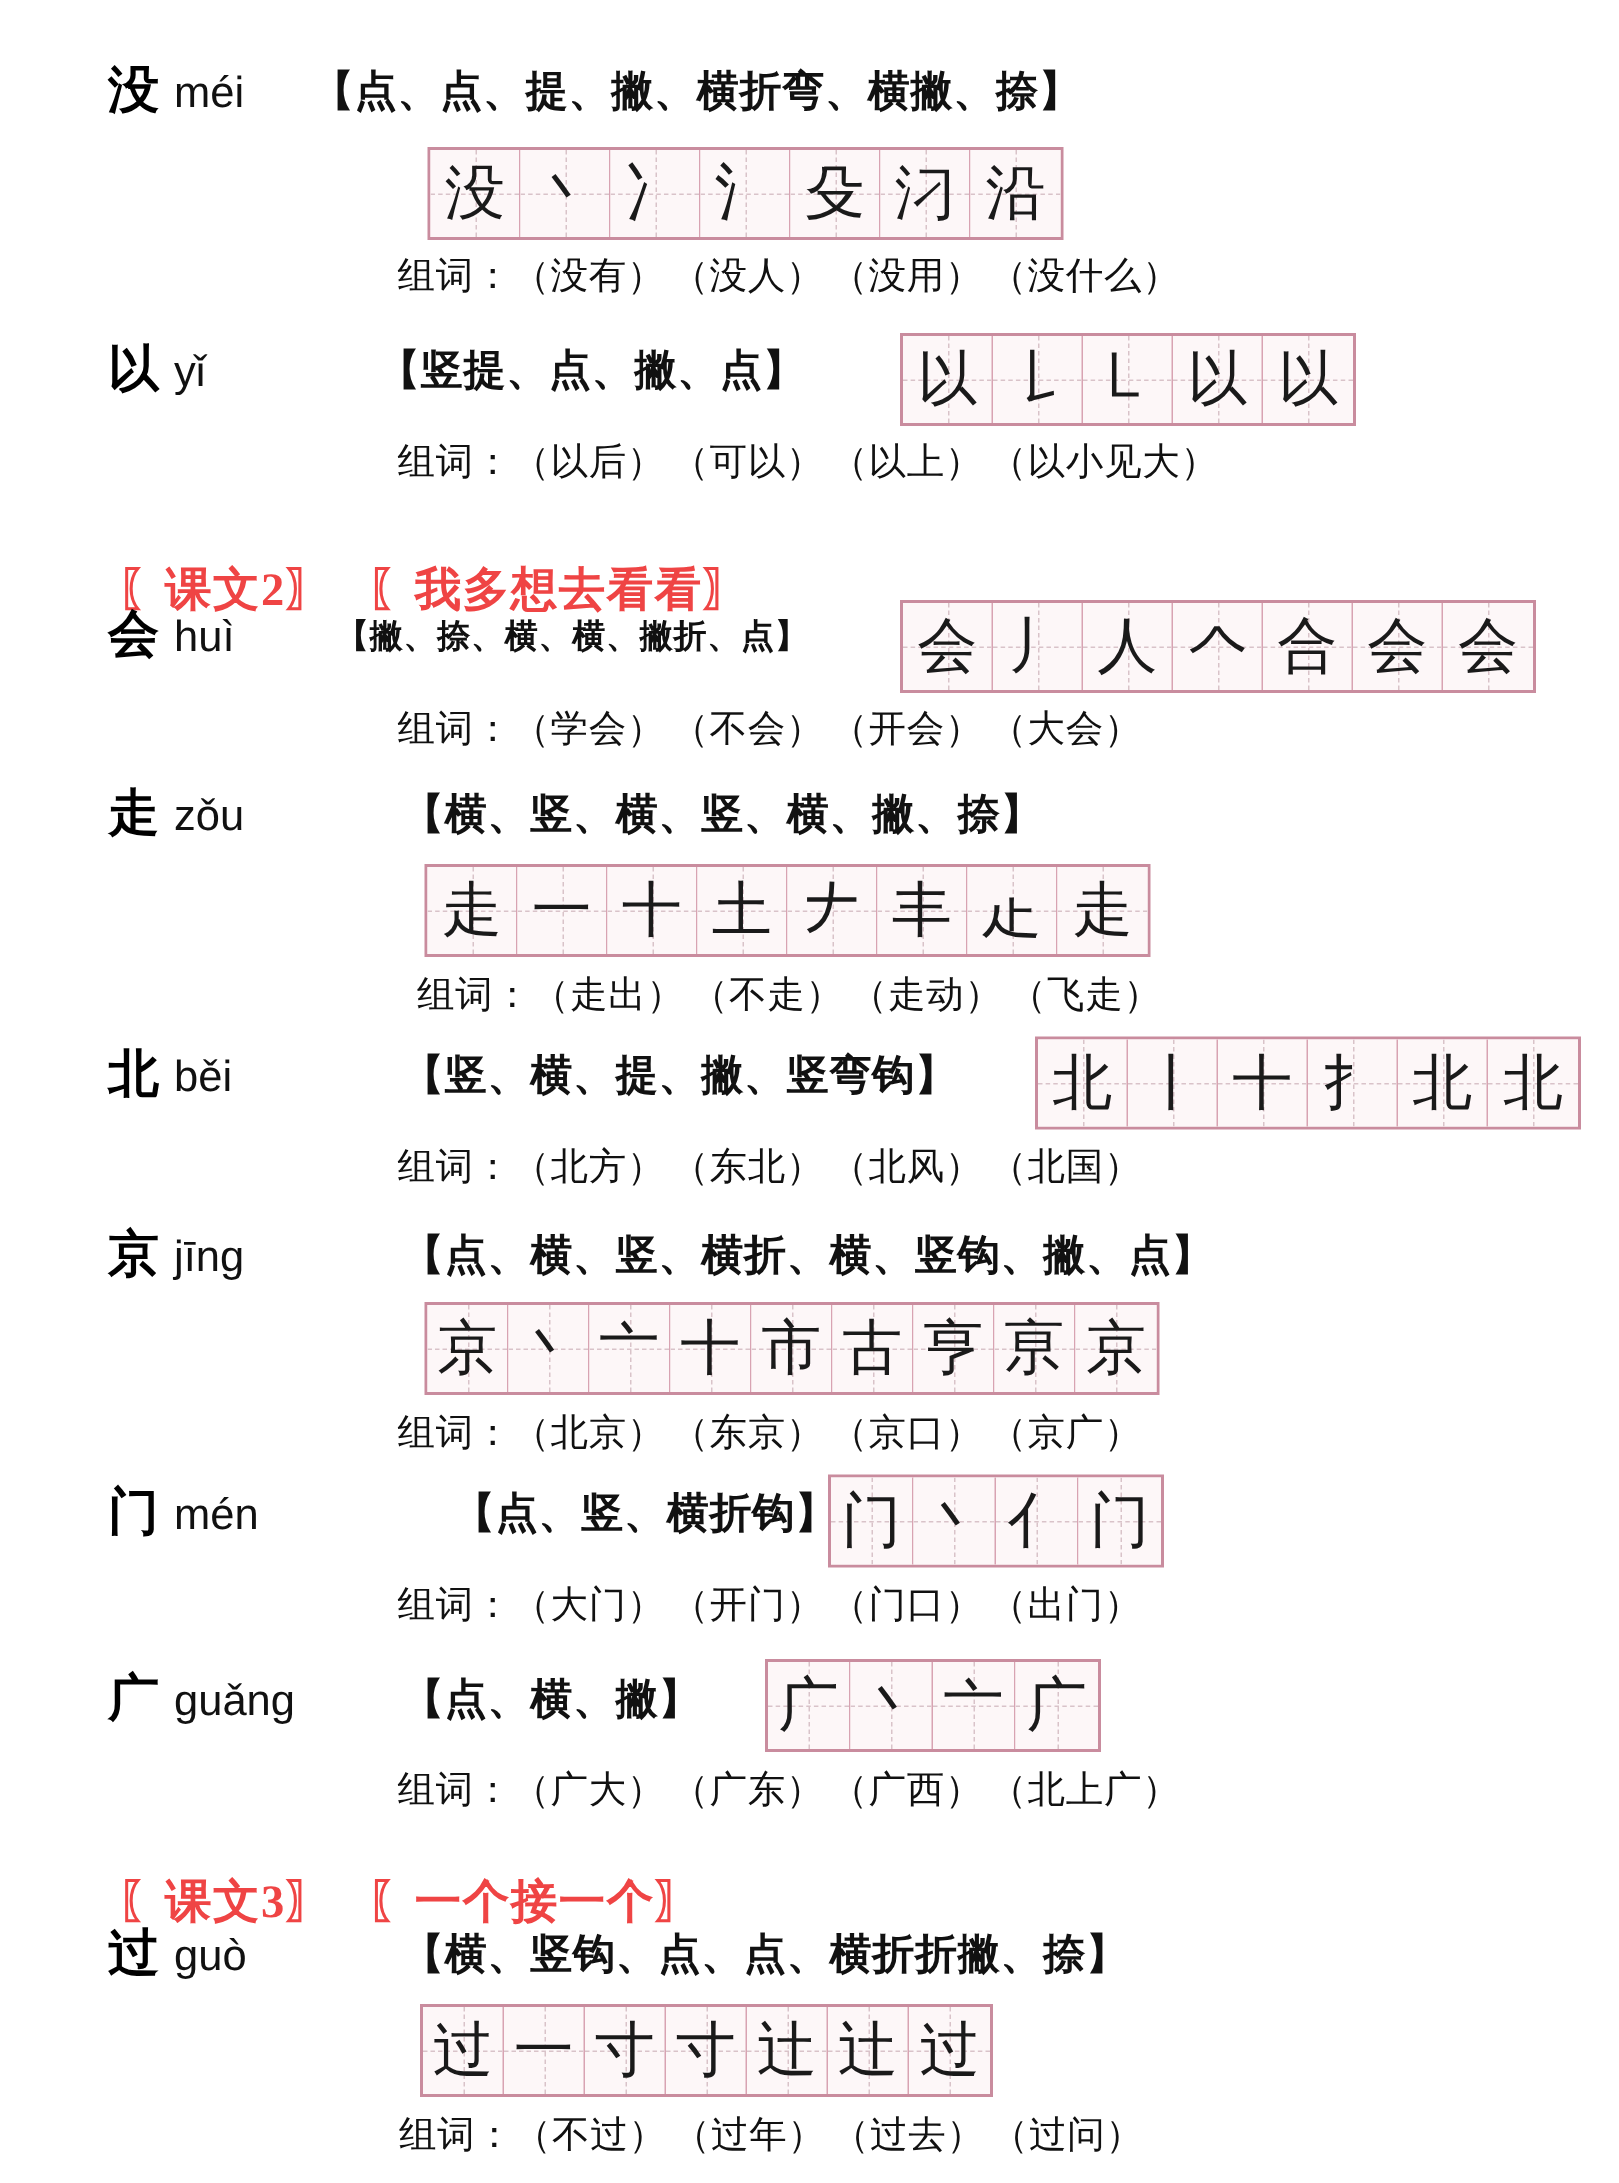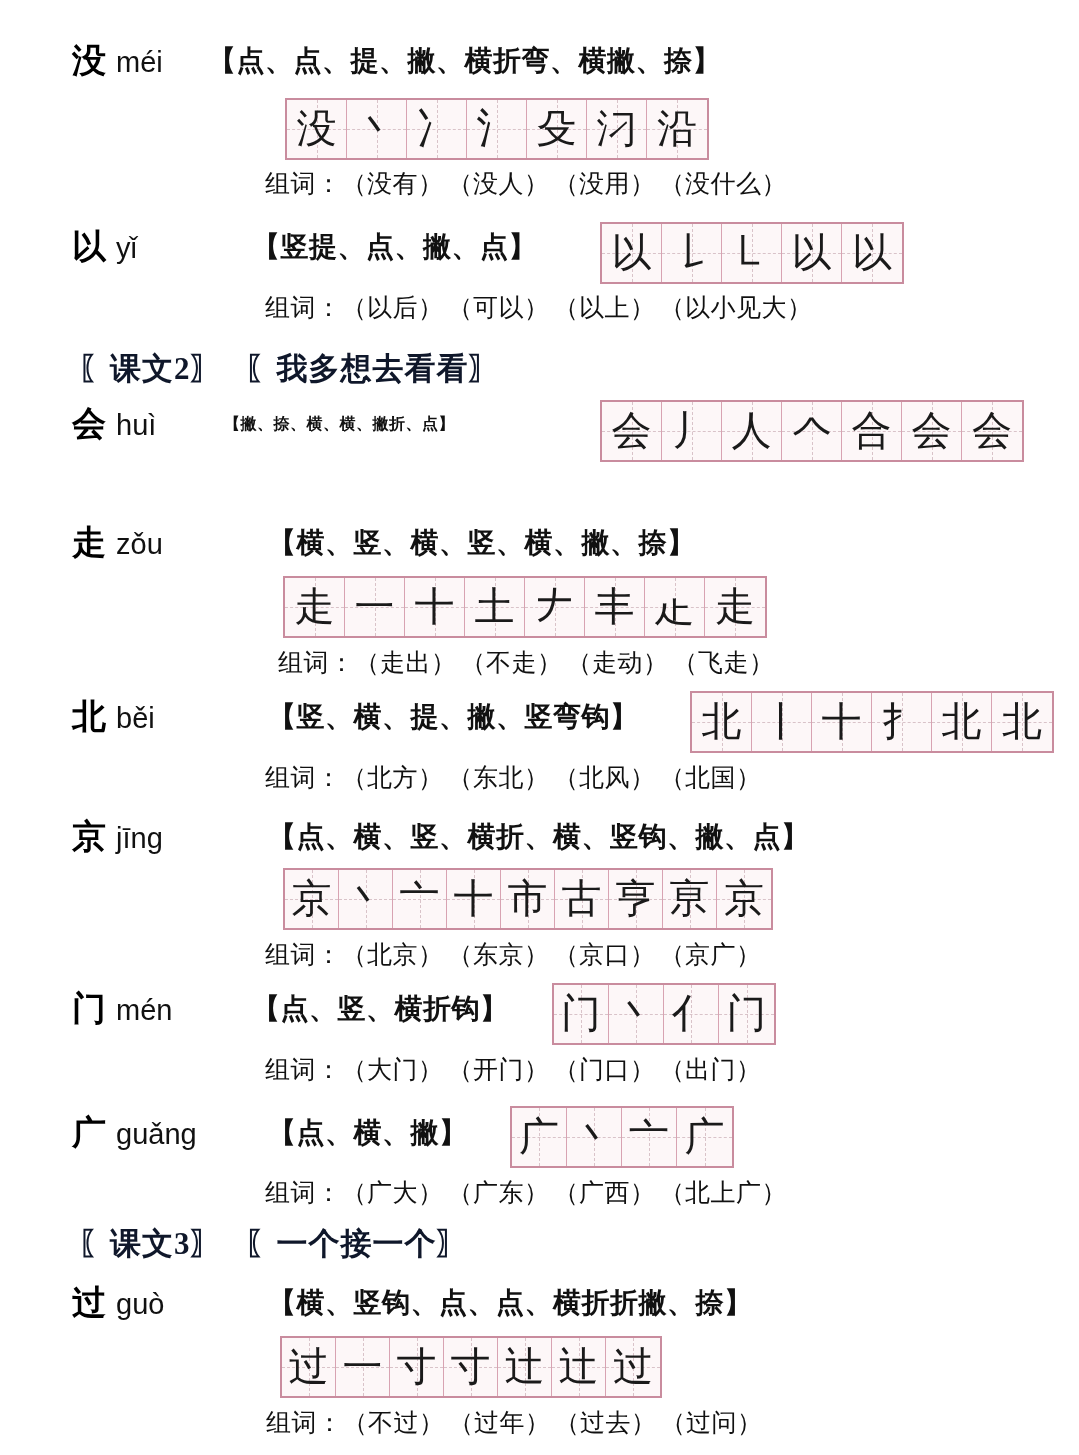--- a/index.html
+++ b/index.html
@@ -132,23 +132,24 @@
     white-space: nowrap;
     letter-spacing: 0.5px;
   }
   .words .word { margin-right: 4px; }
 
   
   .section-heading {
     font-family: "Liberation Serif", "DejaVu Serif", serif;
     font-weight: bold;
     font-size: 31px;
-    color: #0f172a;
+    color: #ef4444;
     white-space: nowrap;
     letter-spacing: 1px;
+    margin-top: 24px;
   }
   .section-heading .part2 { margin-left: 22px; }
 
   
   .abs { position: absolute; }
 </style>
 </head>
 <body>
 
 <div class="page">
@@ -226,21 +227,21 @@
   <div class="abs section-heading" style="left:78px; top:348px;">
     <span class="part1">〖课文2〗</span><span class="part2">〖我多想去看看〗</span>
   </div>
 
   <div class="entry abs" style="left:0; top:407px; width:1079px;">
     <div class="entry-main">
       <div class="char-label" style="width:150px; padding-left:72px; box-sizing:border-box;">
         <span class="hanzi">会</span>
         <span class="pinyin">huì</span>
       </div>
-      <div class="strokes" style="margin-left:74px; font-size:16px;">【撇、捺、横、横、撇折、点】</div>
+      <div class="strokes" style="margin-left:74px; font-size:22px;">【撇、捺、横、横、撇折、点】</div>
     </div>
     <div class="abs" style="left:600px; top:-7px;">
       <div class="grid">
         <div class="grid-cell">
             <span class="cell-glyph">会</span>
           </div>
         <div class="grid-cell">
             <span class="cell-glyph">丿</span>
           </div>
         <div class="grid-cell">
@@ -252,20 +253,23 @@
         <div class="grid-cell">
             <span class="cell-glyph">合</span>
           </div>
         <div class="grid-cell">
             <span class="cell-glyph">会</span>
           </div>
         <div class="grid-cell">
             <span class="cell-glyph">会</span>
           </div>
       </div>
+    </div>
+    <div class="abs words" style="left:265px; top:62px;">
+      <span>组词：</span><span class="word">（学会）</span><span class="word">（不会）</span><span class="word">（开会）</span><span class="word">（大会）</span>
     </div>
   </div>
 
   <div class="entry abs" style="left:0; top:524px; width:1079px;">
     <div class="entry-main">
       <div class="char-label" style="width:200px; padding-left:72px; box-sizing:border-box;">
         <span class="hanzi">走</span>
         <span class="pinyin">zǒu</span>
       </div>
       <div class="strokes" style="margin-left:68px;">【横、竖、横、竖、横、撇、捺】</div>
@@ -381,21 +385,21 @@
       <span>组词：</span><span class="word">（北京）</span><span class="word">（东京）</span><span class="word">（京口）</span><span class="word">（京广）</span>
     </div>
   </div>
 
   <div class="entry abs" style="left:0; top:990px; width:1079px;">
     <div class="entry-main">
       <div class="char-label" style="width:200px; padding-left:72px; box-sizing:border-box;">
         <span class="hanzi">门</span>
         <span class="pinyin">mén</span>
       </div>
-      <div class="strokes" style="margin-left:52px;">【点、竖、横折钩】</div>
+      <div class="strokes" style="margin-left:102px;">【点、竖、横折钩】</div>
     </div>
     <div class="abs" style="left:552px; top:-7px;">
       <div class="grid">
         <div class="grid-cell" style="width:55px;">
             <span class="cell-glyph">门</span>
           </div>
         <div class="grid-cell" style="width:55px;">
             <span class="cell-glyph">丶</span>
           </div>
         <div class="grid-cell" style="width:55px;">

